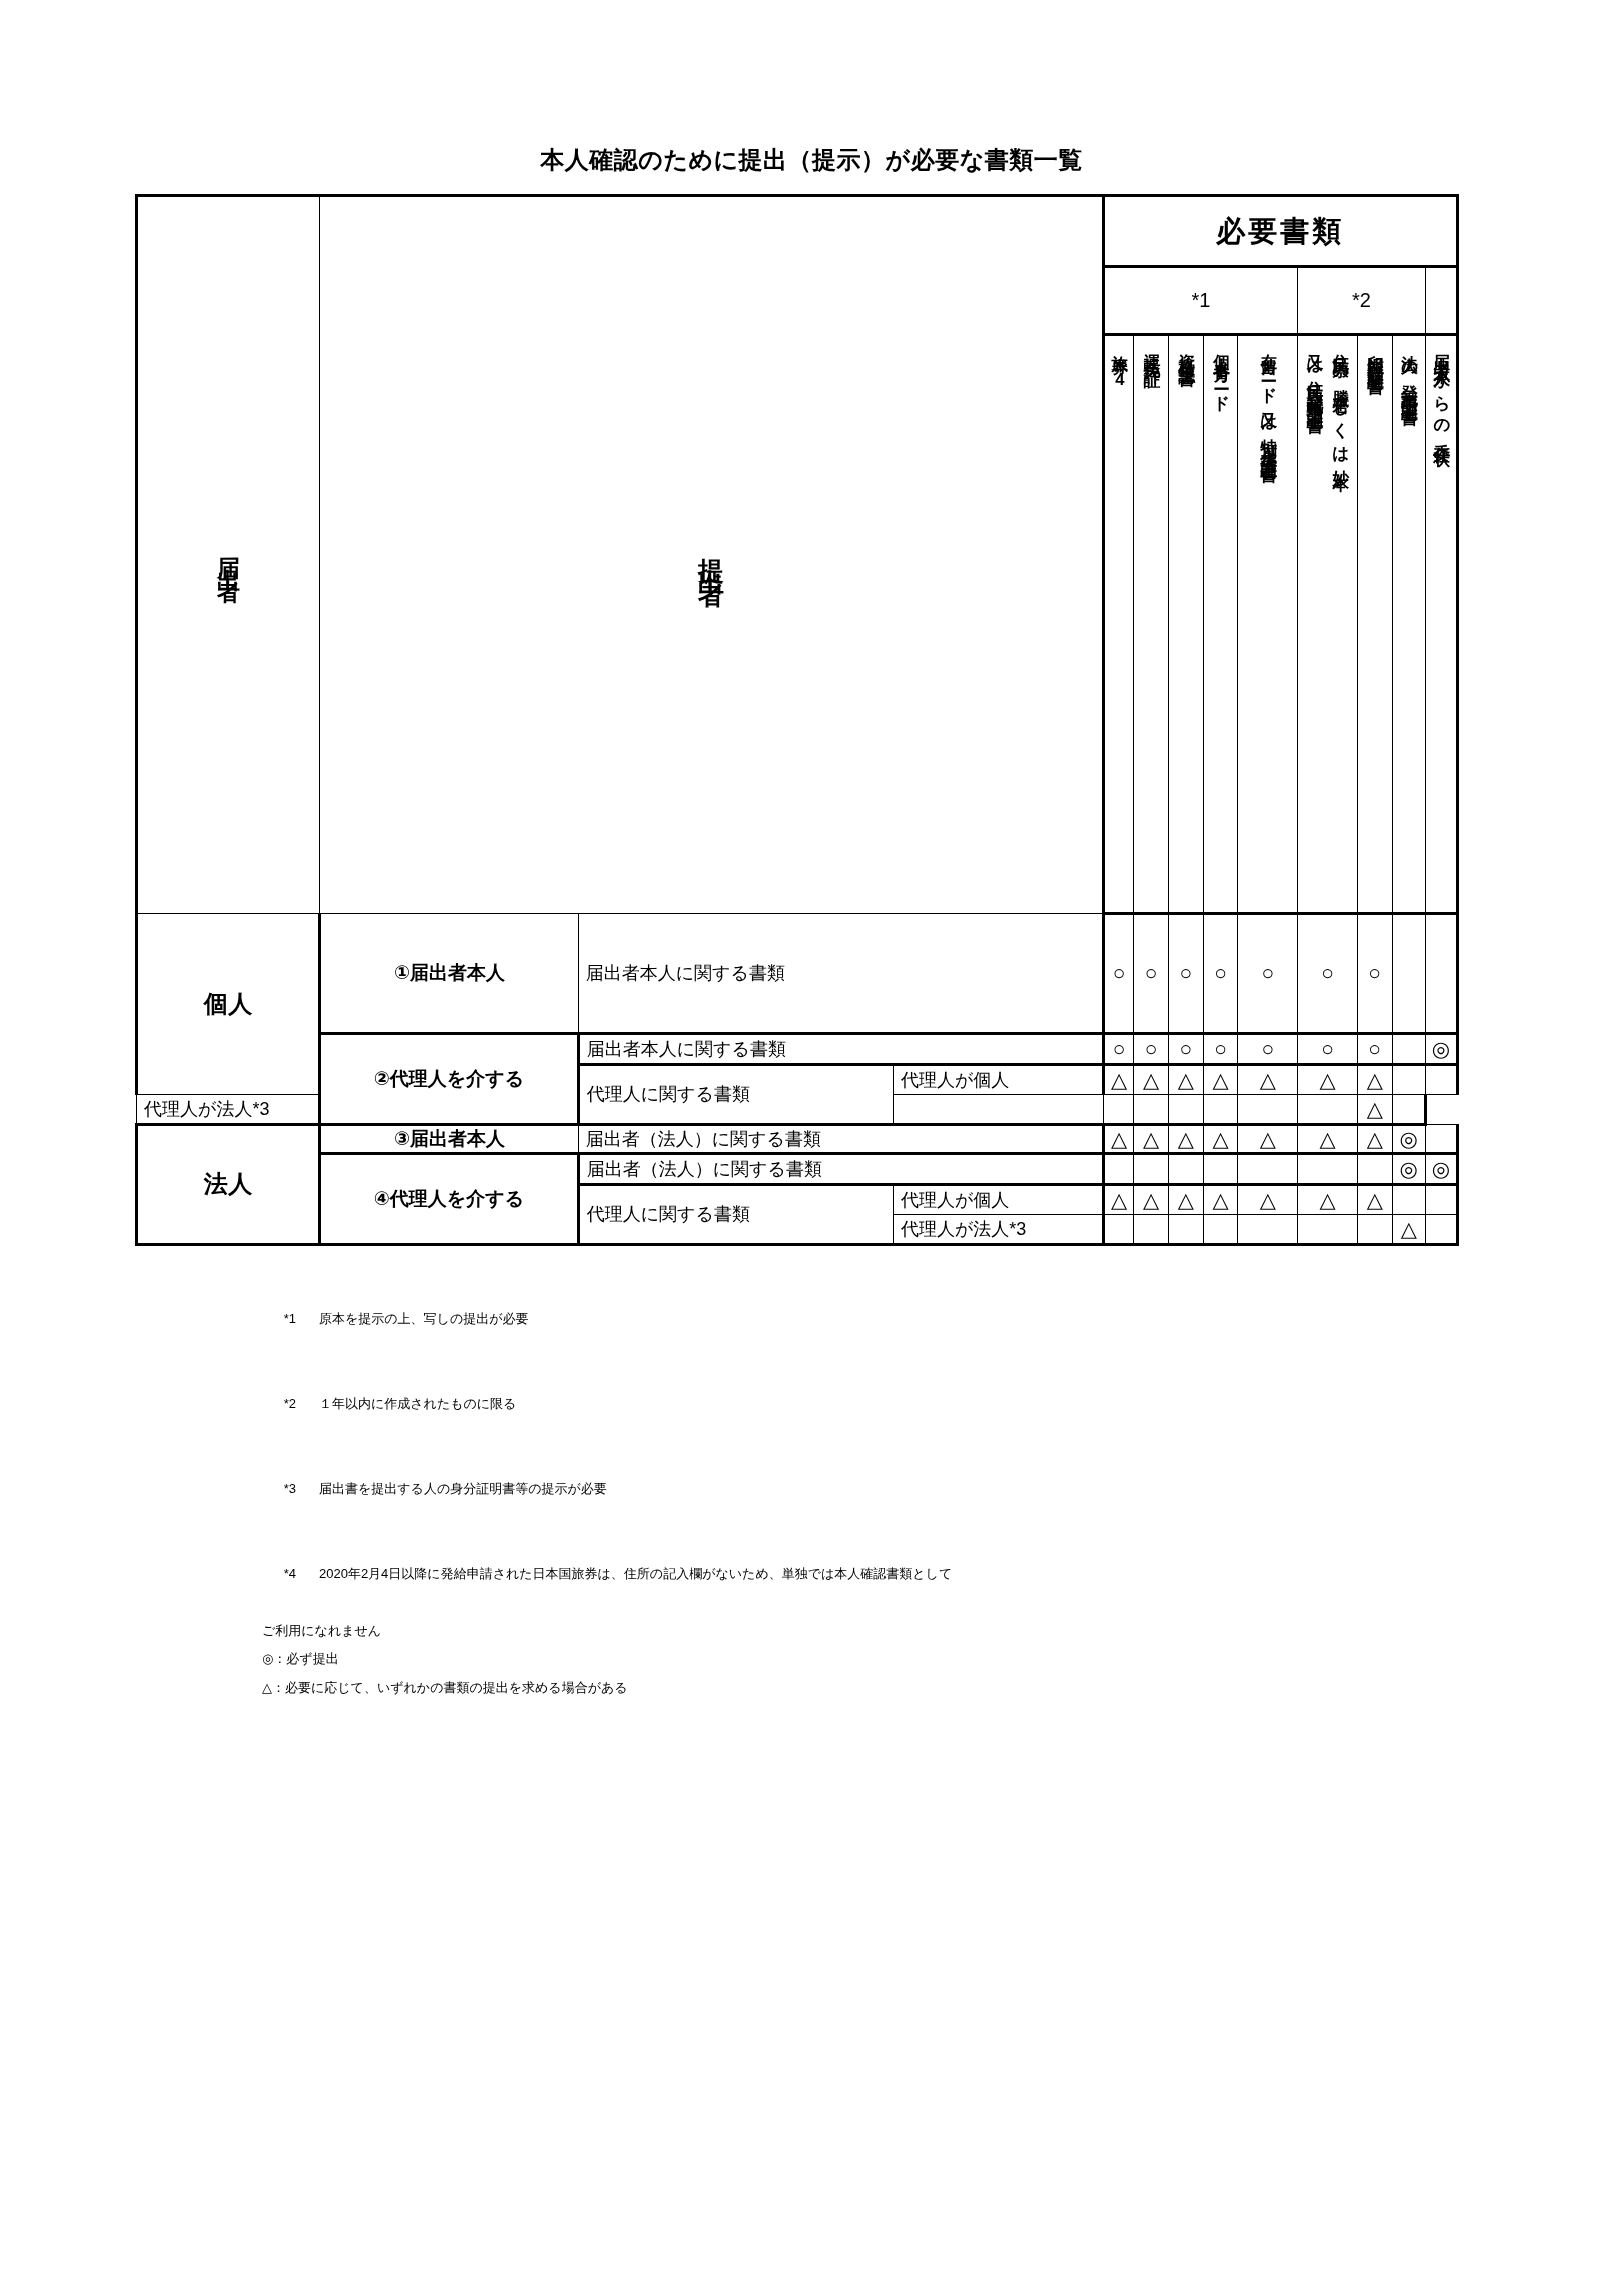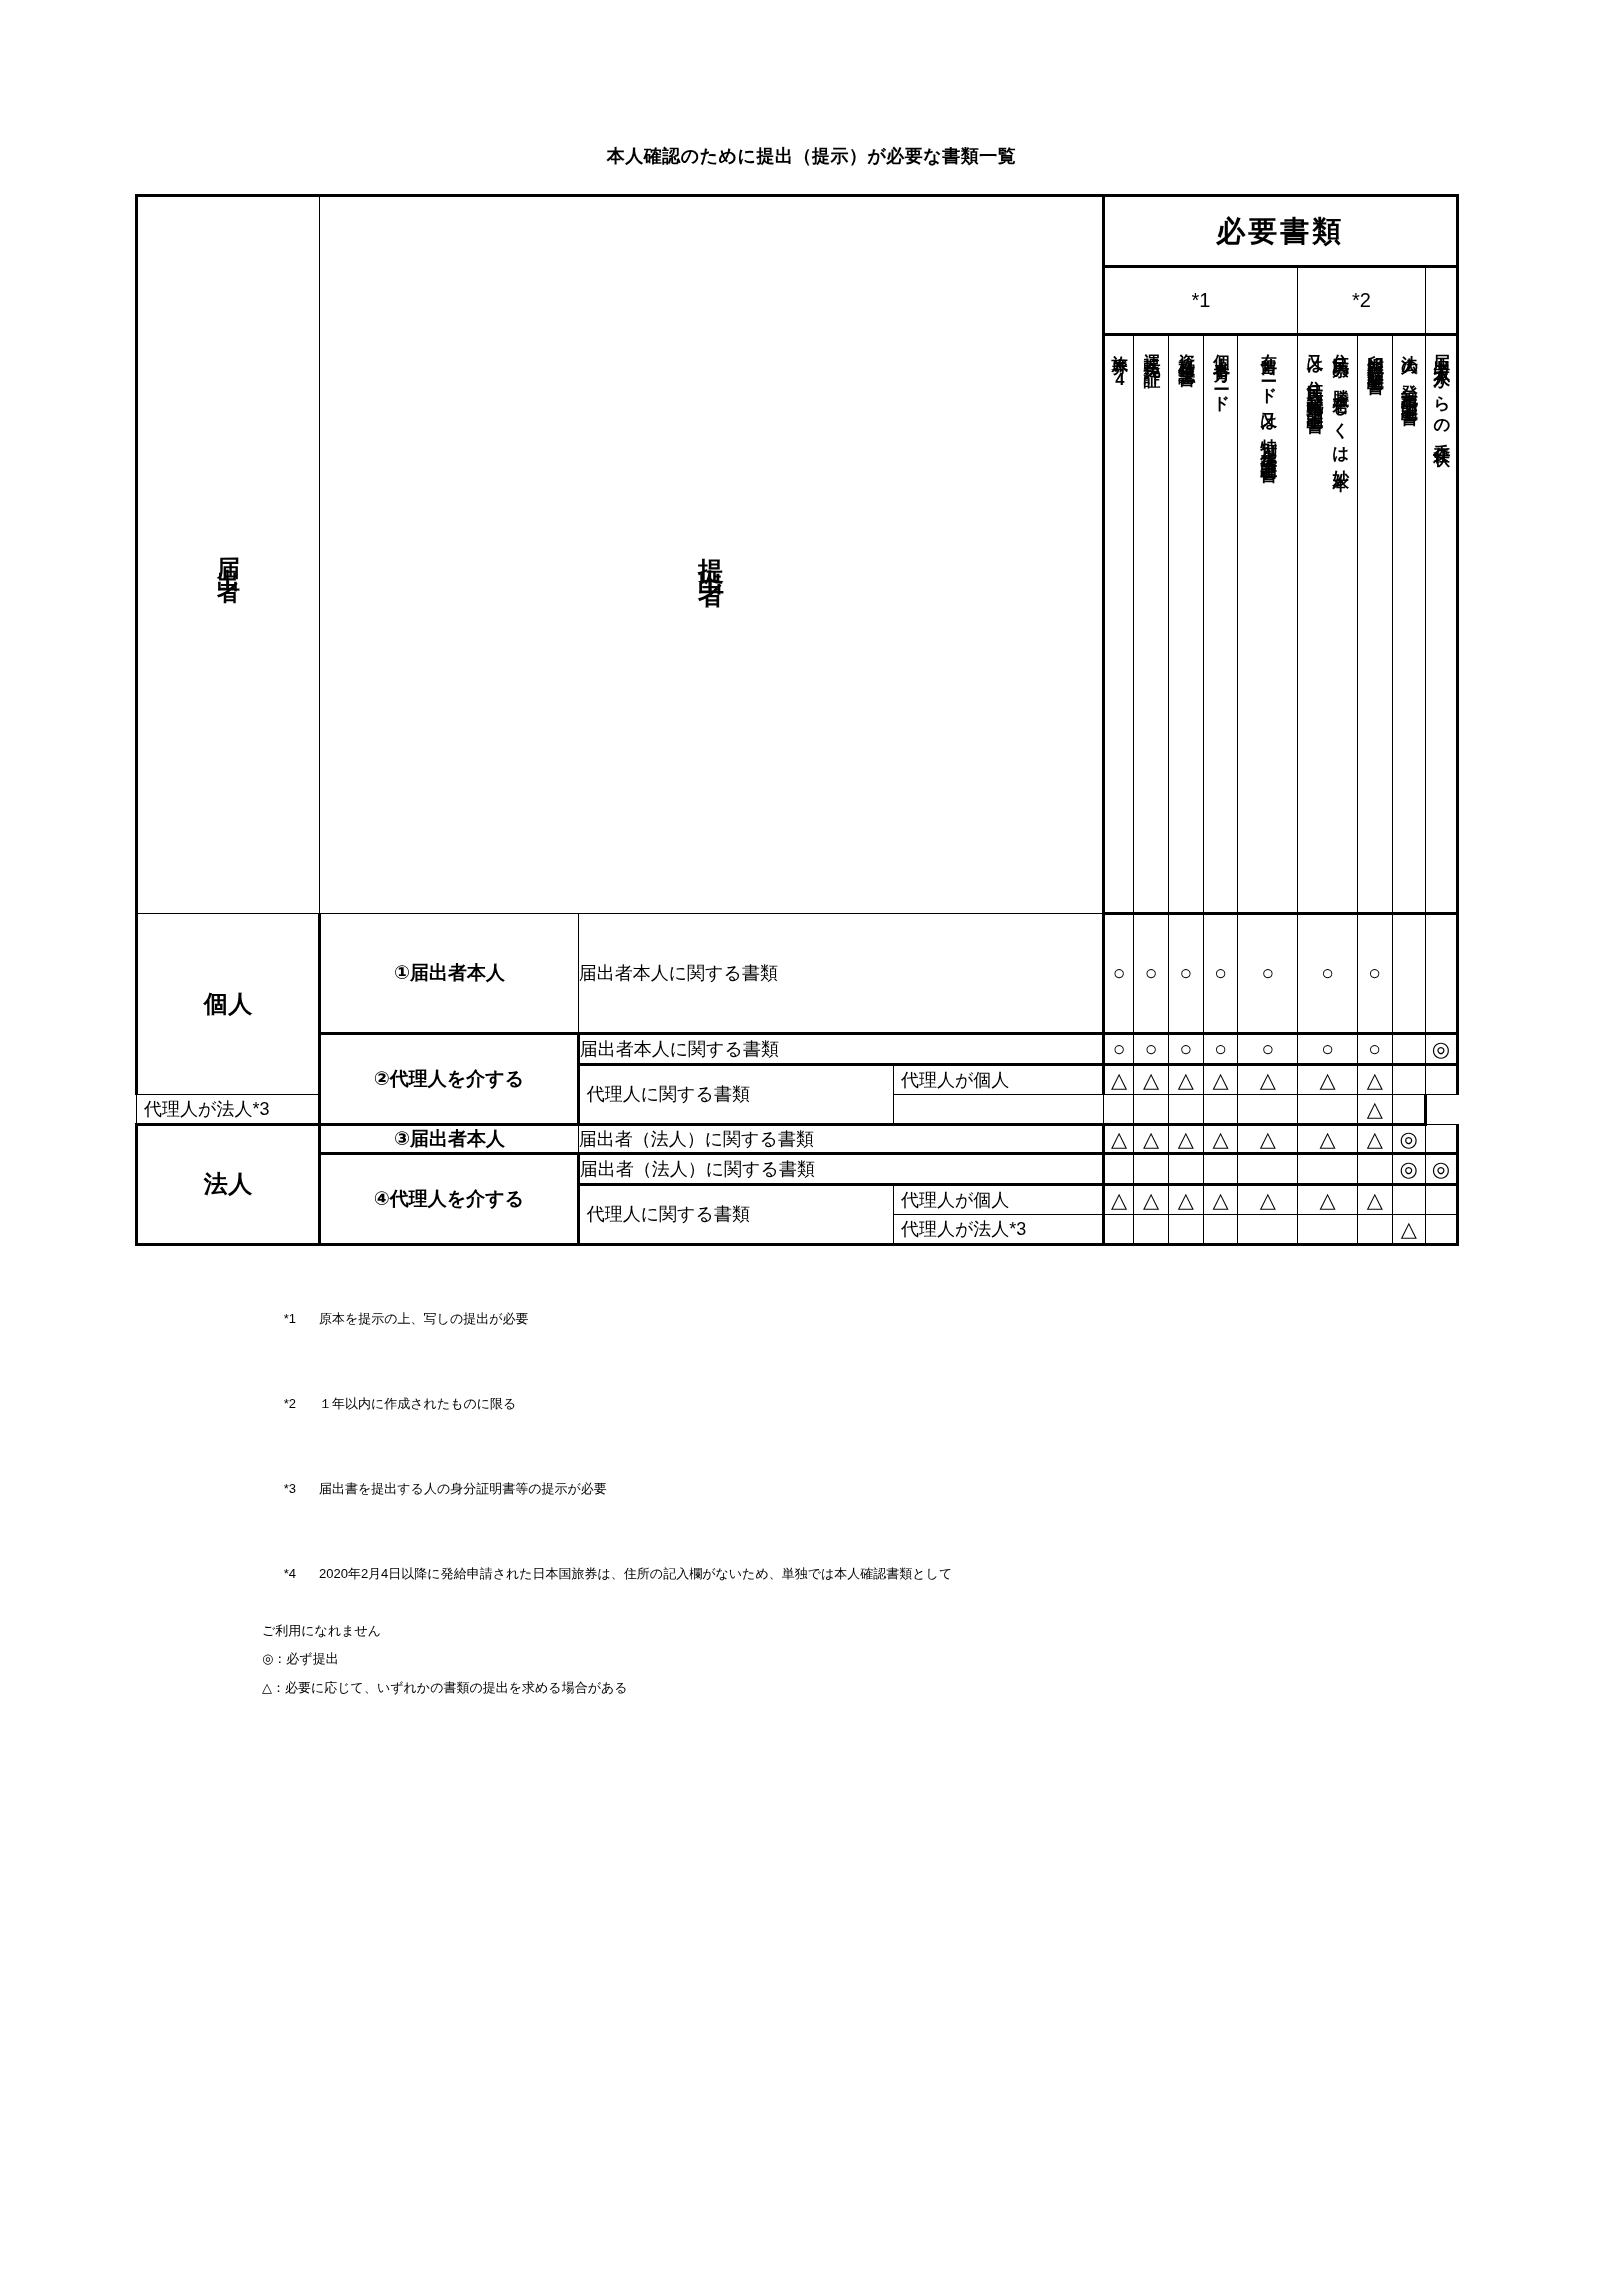--- a/index.html
+++ b/index.html
@@ -11,21 +11,21 @@
     overflow: hidden;
   }
   #page { position: relative; width: 1623px; height: 2295px; }
 
   
   #title {
     position: absolute;
     left: 0; top: 144px;
     width: 1623px;
     text-align: center;
-    font-size: 18px;
+    font-size: 24px;
     font-weight: bold;
     letter-spacing: 0.5px;
   }
 
   
   #tbl-wrap {
     position: absolute;
     left: 135px; top: 194px;
     width: 1324px; height: 1052px;
   }
@@ -77,21 +77,21 @@
     font-size: 20px; font-weight: bold;
   }
   .col-doc .vtext { font-size: 16.6px; letter-spacing: 4px; }
   .col-doc-2line .vtext { font-size: 16.6px; letter-spacing: 4px; line-height: 1.55; }
 
   .left-head .vtext { font-size: 23px; font-weight: bold; letter-spacing: 11px; }
   .mid-head .vtext { font-size: 26px; font-weight: bold; letter-spacing: 12px; }
 
   .grp-label { font-size: 24px; font-weight: bold; letter-spacing: 0.5px; }
   .row-label-b { font-size: 19px; font-weight: bold; text-align: center; letter-spacing: 0px; }
-  .row-label-n { font-size: 18px; text-align: left; letter-spacing: 0px; }
+  .row-label-n { font-size: 18px; text-align: left; padding-left: 7px; letter-spacing: 0px; }
   .row-label-c { font-size: 18px; text-align: left; padding-left: 7px; }
   .mark { font-size: 21px; }
 
   
   #notes {
     position: absolute;
     left: 262px; top: 1277px;
     width: 1260px;
     font-size: 13px;
     line-height: 2.18;

